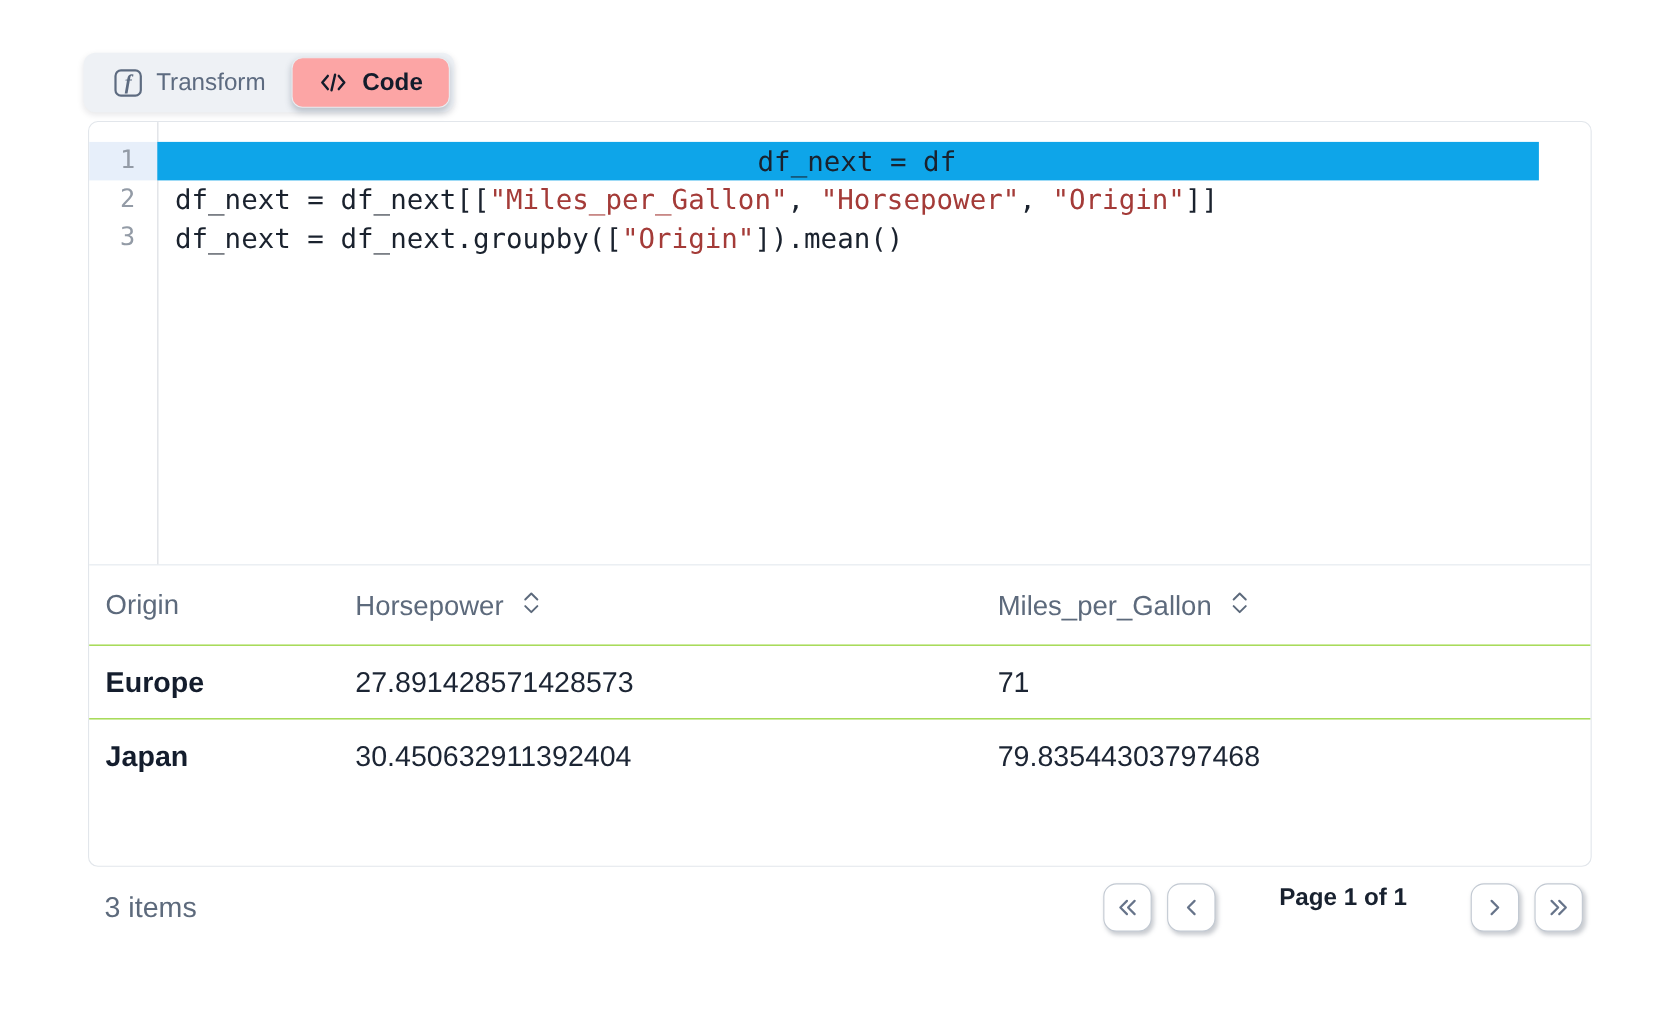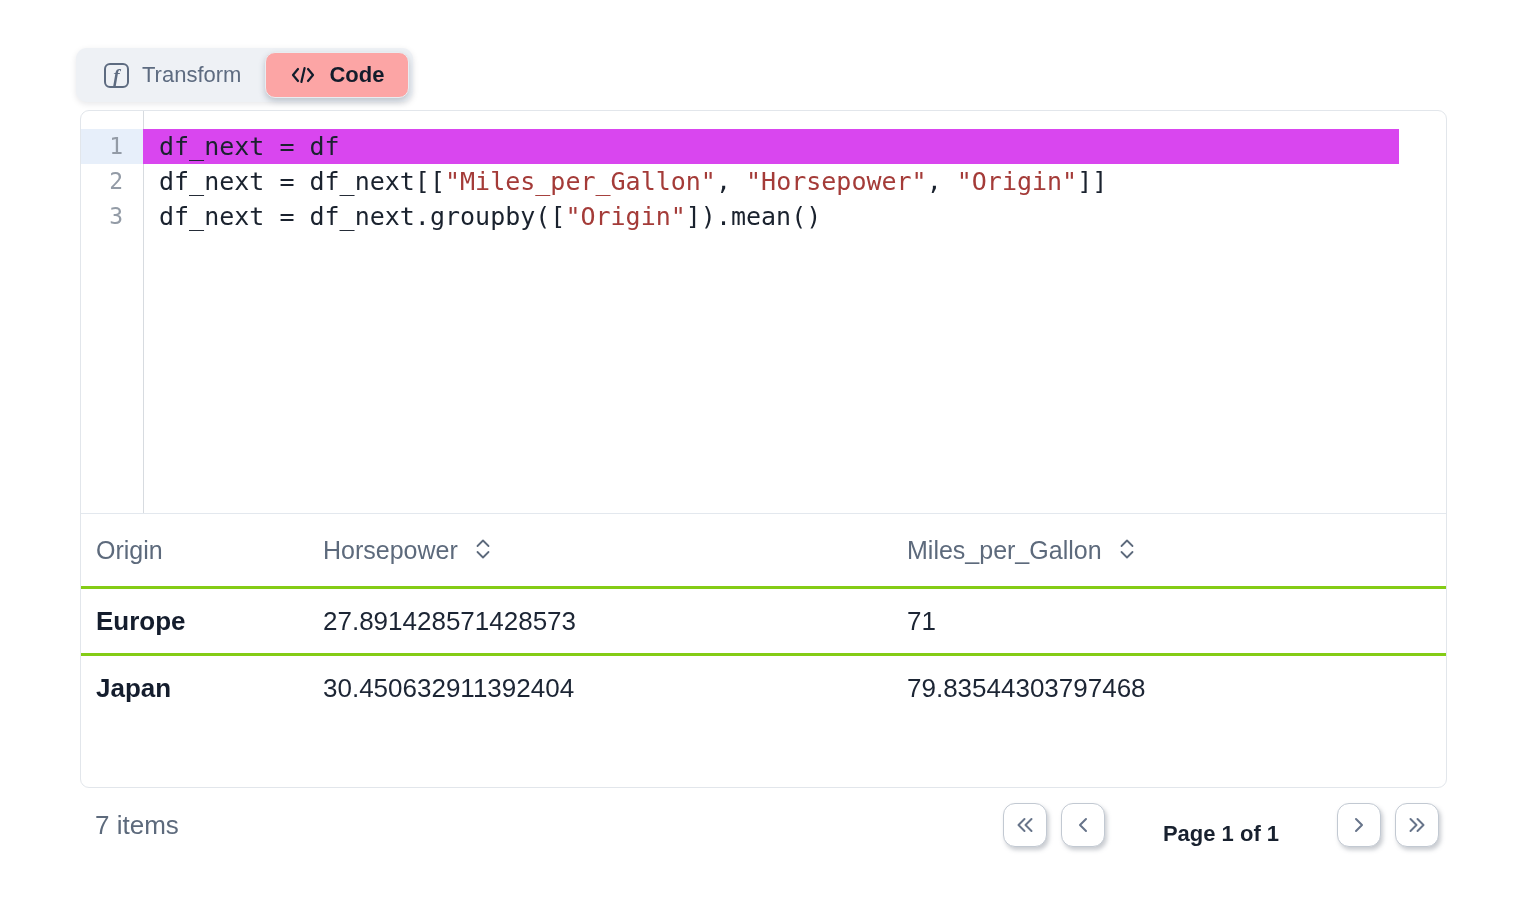--- a/index.html
+++ b/index.html
@@ -39,43 +39,43 @@
   .code-area { position:relative; height:402px; padding-top:18px;
                font-family:"DejaVu Sans Mono", monospace; }
   .gutter-rule { position:absolute; left:62px; top:0; bottom:0; width:1px;
                  background:#d7dbe0; }
   .code-line { display:flex; height:35px; line-height:35px; font-size:25px;
                color:#1a222e; position:relative; }
   .ln { width:62px; padding-right:20px; text-align:right;
         color:#939ba6; font-size:23px; flex:0 0 auto; }
   .code-text { flex:1; padding-left:16px; margin-right:47px; white-space:pre; }
   .code-line.active .ln { background:#e7effa; }
-  .code-line.active .code-text { background:#d946ef; }
+  .code-line.active .code-text { background:#0ea5e9;text-align:center; }
   .tok-string { color:var(--tok-string, #a43b38); }
 
   
   .table-header, .table-row {
     display:grid; grid-template-columns:227px 584px 1fr; align-items:center;
   }
   .table-header { height:73px; border-top:1px solid #e3e8ee;
                   color:#5d6a7c; font-size:25px; }
-  .table-row { height:67px; border-top:3px solid #84cc16;
+  .table-row { height:67px; border-top:1px solid #84cc16;
                color:#1c2534; font-size:26px; }
   .cell, .hcell { padding-left:15px; }
-  .hcell { display:flex; align-items:center; gap:17px; }
+  .hcell { display:flex; align-items:flex-end; gap:17px; }
   .row-origin { font-weight:700; color:#141d2d; }
   .sort-icon { flex:0 0 auto; margin-top:2px; cursor:pointer; }
 
   
   .footerbar {
     position:absolute; left:80px; top:800px; width:1367px; height:50px;
     display:flex; align-items:center;
   }
   .items-count { padding-left:15px; color:#5d6a7c; font-size:26px; }
-  .pager { margin-left:auto; display:flex; align-items:flex-end; gap:14px;
+  .pager { margin-left:auto; display:flex; align-items:flex-start; gap:14px;
            padding-right:8px; }
   .pg-btn {
     width:44px; height:44px; border-radius:12px; background:#ffffff;
     border:1.5px solid #c2c9d2; display:flex; align-items:center;
     justify-content:center; cursor:pointer;
     box-shadow:2px 3px 4px rgba(100,108,122,0.35);
   }
   .page-label { width:204px; text-align:center; font-size:22px;
                 font-weight:600; color:#18212f; }
 </style>
@@ -151,21 +151,21 @@
       </div>
       <div class="table-row">
         <div class="cell row-origin">Japan</div>
         <div class="cell">30.450632911392404</div>
         <div class="cell">79.83544303797468</div>
       </div>
     </div>
 </div>
 
 <div class="footerbar">
-  <span class="items-count">7 items</span>
+  <span class="items-count">3 items</span>
   <div class="pager">
     <div class="pg-btn">
       <span style="display:flex;">
         <svg width="20" height="16" viewBox="0 0 20 16" fill="none">
           <path d="M9.5 2 L3.5 8 L9.5 14" stroke="#67748a" stroke-width="2" stroke-linecap="round" stroke-linejoin="round"></path>
           <path d="M16.5 2 L10.5 8 L16.5 14" stroke="#67748a" stroke-width="2" stroke-linecap="round" stroke-linejoin="round"></path>
         </svg>
       </span>
     </div>
     <div class="pg-btn">

